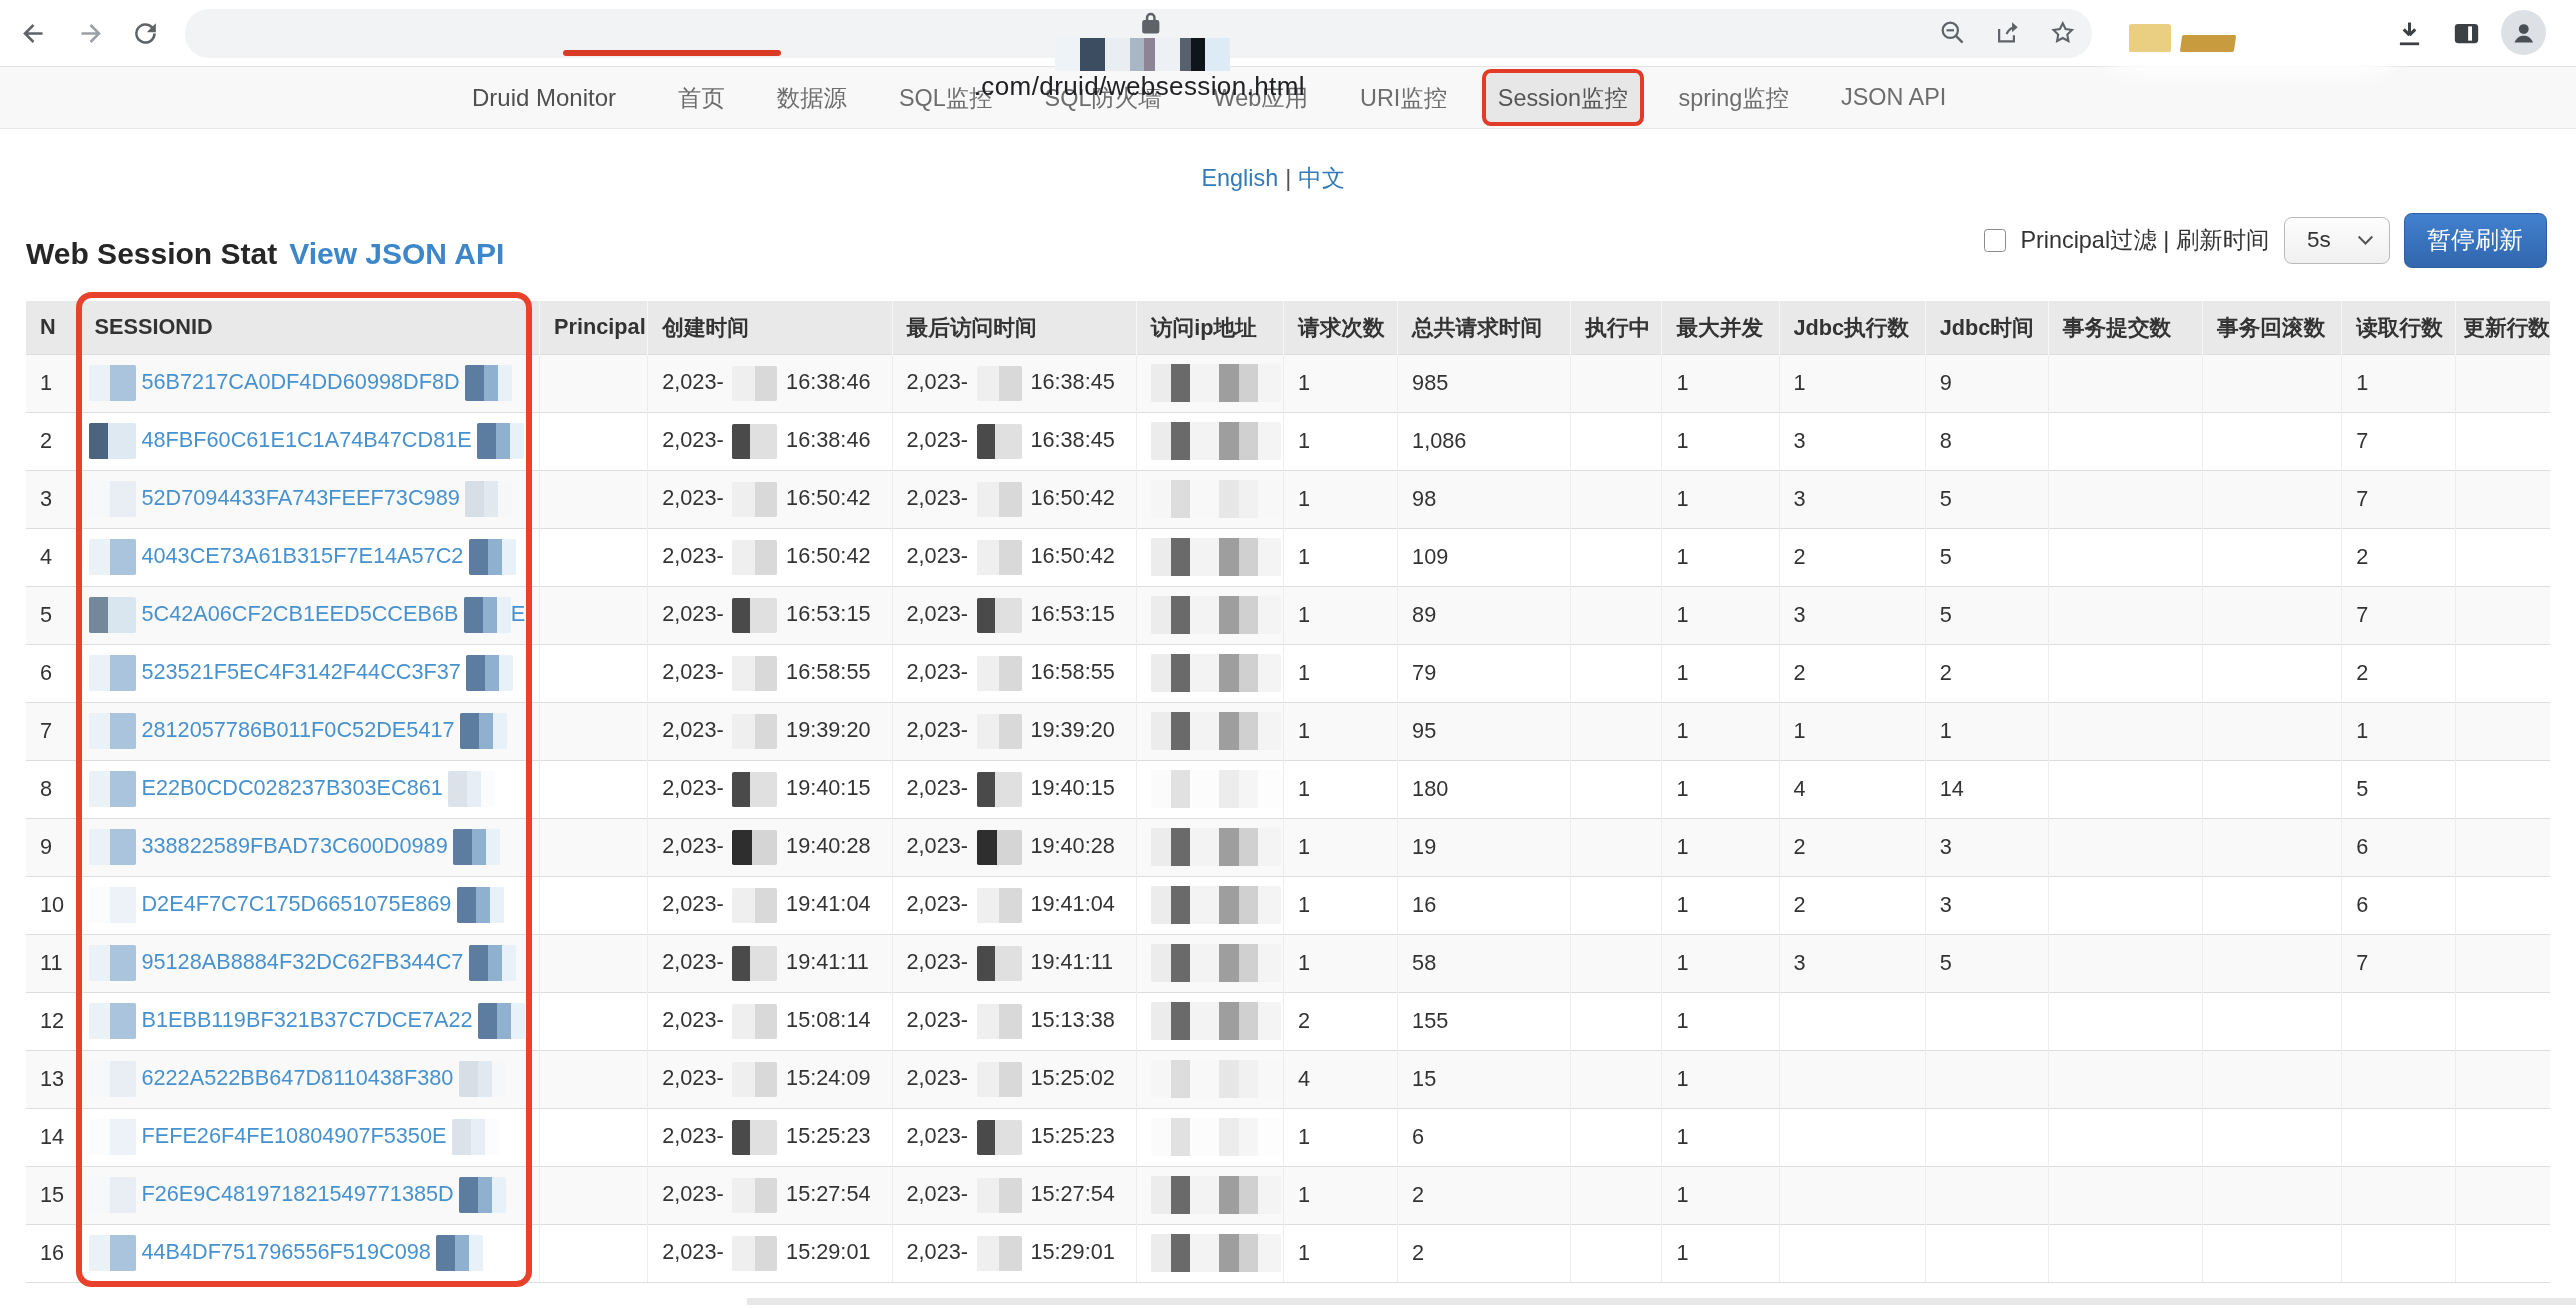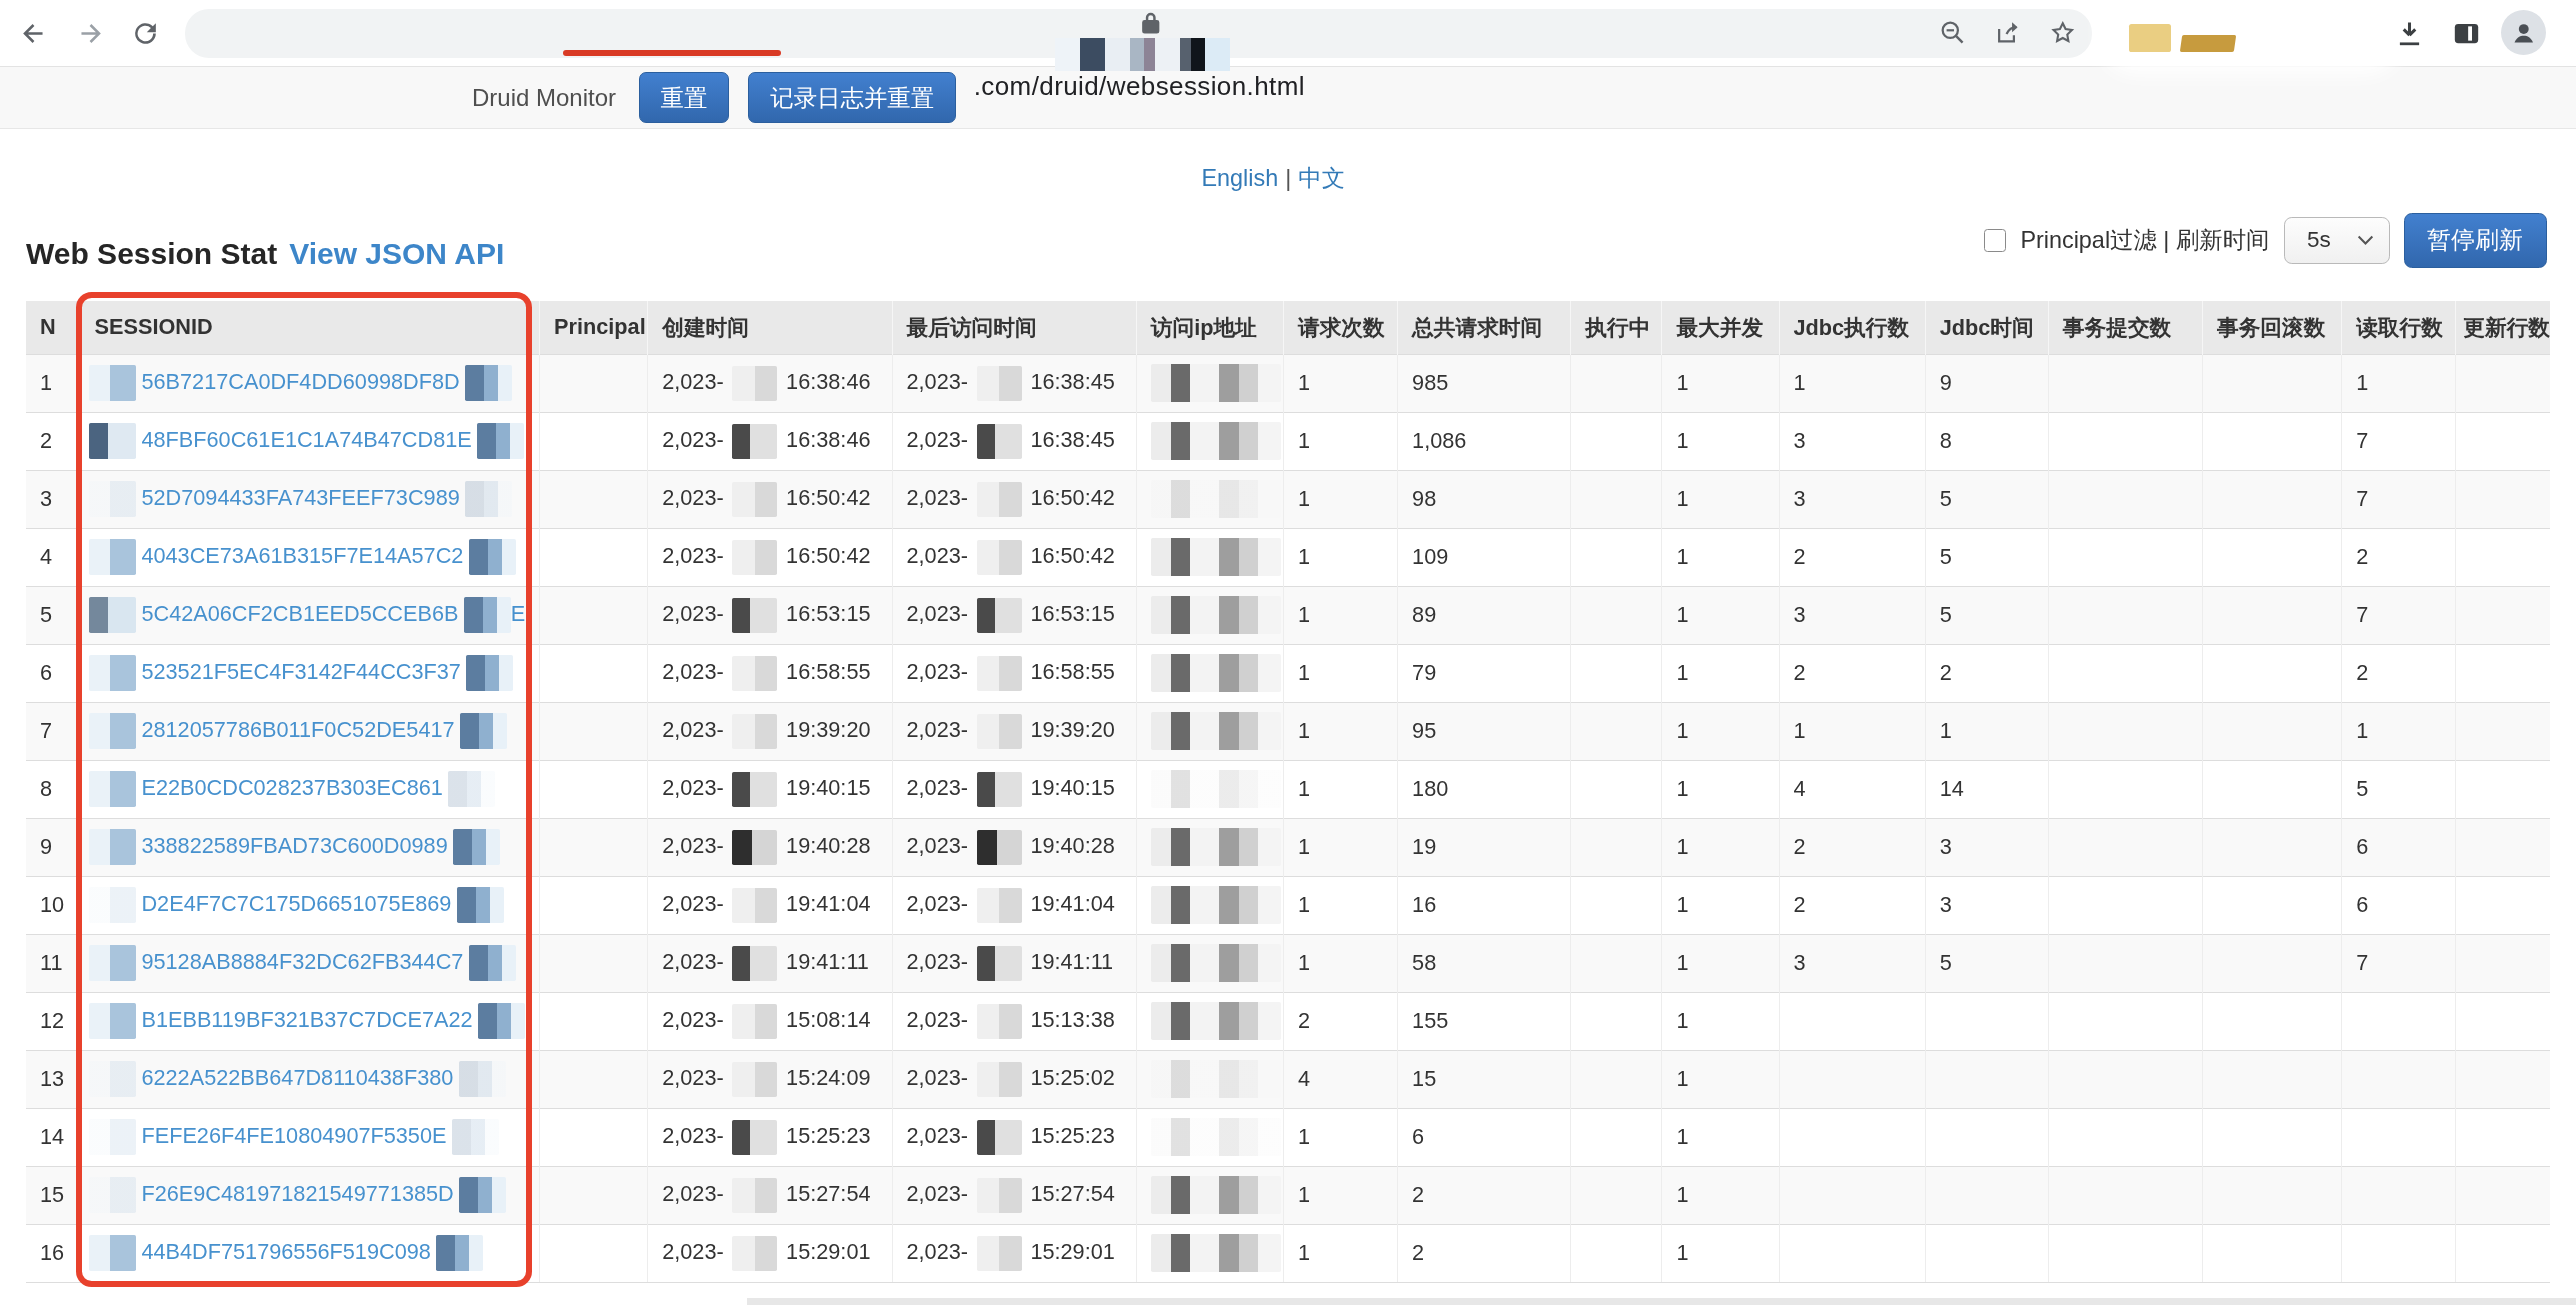--- a/index.html
+++ b/index.html
@@ -167,23 +167,30 @@
   <div class="avatar">
     <svg width="29.5" height="29.5" viewBox="0 0 24 24">
         <circle cx="12" cy="9" r="4" fill="#4a4f55"></circle>
         <path d="M4.5 20c1.5-4 4.5-5.5 7.5-5.5S18 16 19.5 20z" fill="#4a4f55"></path>
       </svg>
   </div>
 </div>
 
 <div class="nav-bar">
   <span class="brand">Druid Monitor</span>
-  <span class="nav-buttons">
-      <button class="btn-blue">重置</button>
-      <button class="btn-blue">记录日志并重置</button>
+  <span class="nav-links">
+      <a class="nav-link">首页</a>
+      <a class="nav-link">数据源</a>
+      <a class="nav-link">SQL监控</a>
+      <a class="nav-link">SQL防火墙</a>
+      <a class="nav-link">Web应用</a>
+      <a class="nav-link">URI监控</a>
+      <span class="active-box"><a class="nav-link">Session监控</a></span>
+      <a class="nav-link">spring监控</a>
+      <a class="nav-link">JSON API</a>
     </span>
 </div>
 
 <div class="lang-row">
   <a>English</a><span class="lang-sep">|</span><a>中文</a>
 </div>
 
 <div class="title-row">
   <div class="page-title">
     <span>Web Session Stat</span><a>View JSON API</a>

